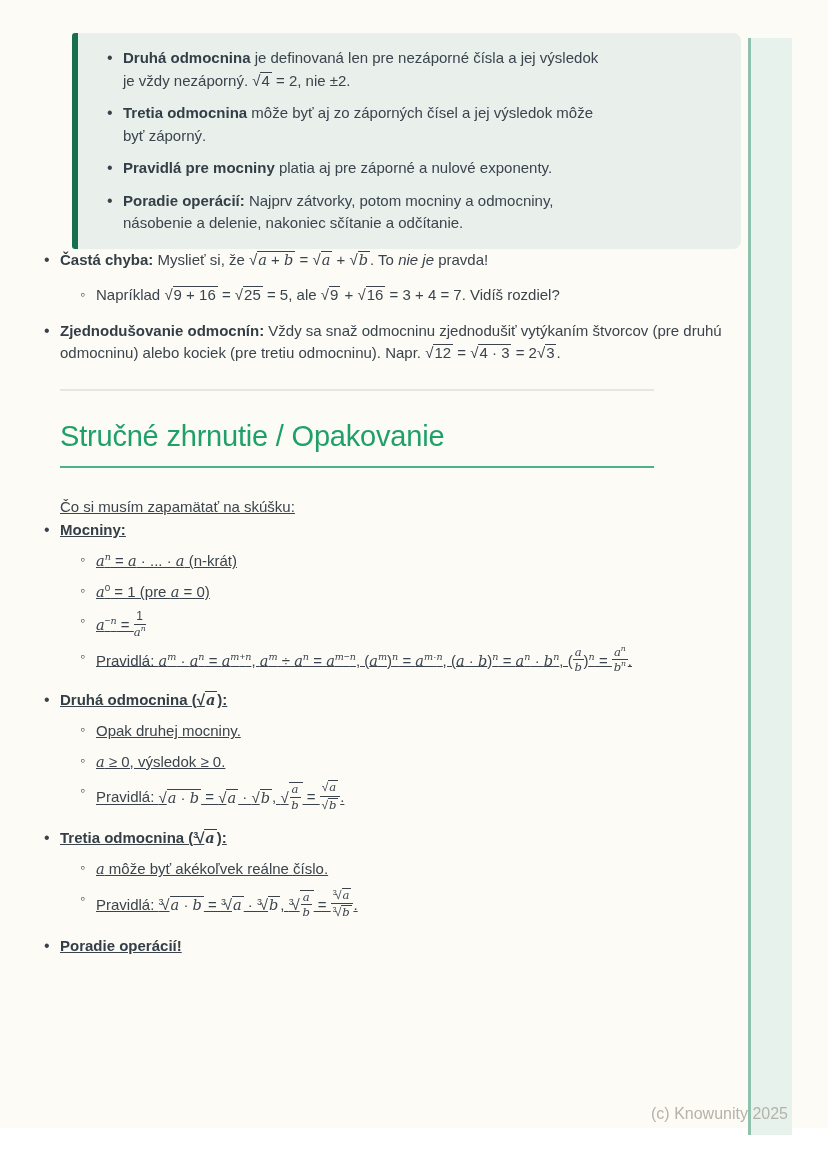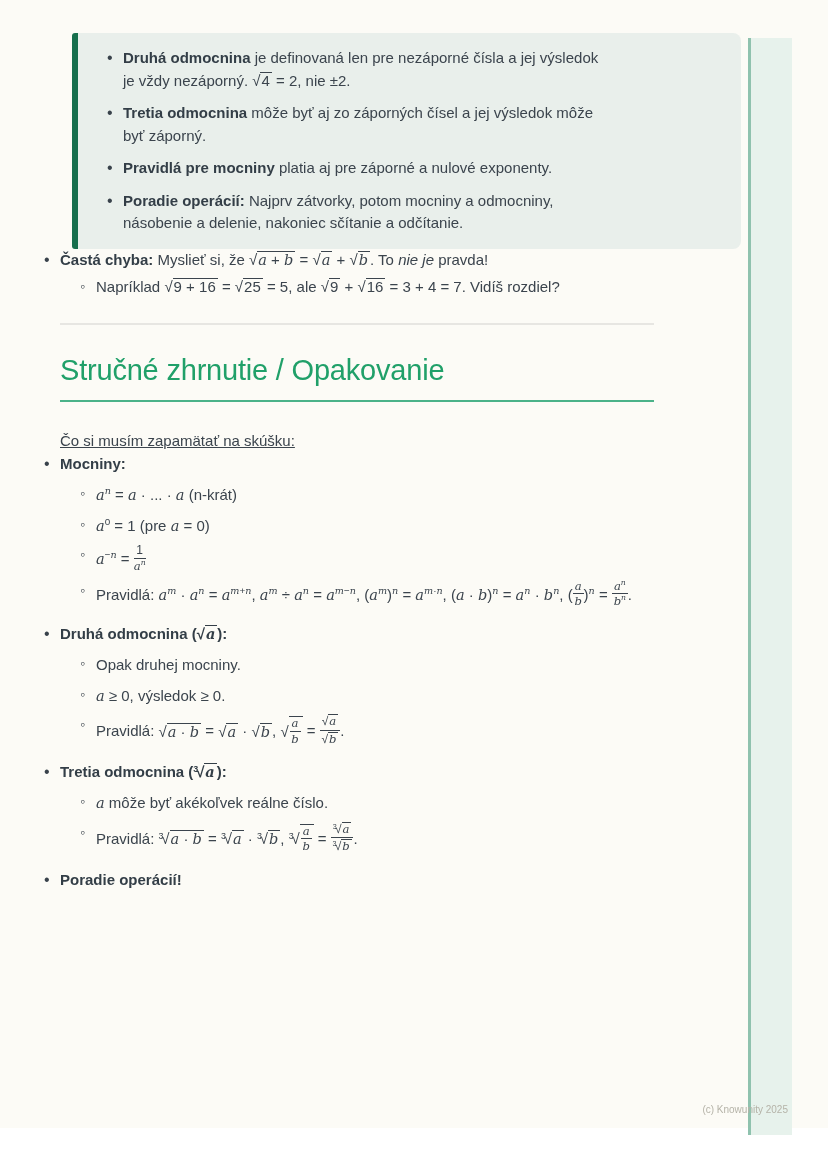--- a/index.html
+++ b/index.html
@@ -42,35 +42,35 @@
     content:"•"; position:absolute; left:-16px; top:-1px;
     font-size:16px; color:#39424b;
   }
   ul.l2 > li::before {
     content:"◦"; position:absolute; left:-16px; top:0px;
     font-size:14px; color:#39424b;
   }
   .callout ul.l1 { padding-left:21px; }
   .notes { margin-top:22px; padding-left:35px; }
   .notes > li { margin-bottom:13px; }
-  .notes ul.l2 { margin-top:5px; padding-left:36px; }
+  .notes ul.l2 { margin-top:13px; padding-left:36px; }
   .notes ul.l2 > li { margin-bottom:4px; }
   hr.rule {
     border:none; border-top:2px solid #e7e6e2;
     width:594px; margin:24px 0 0 0;
   }
   h1.summary-title {
     margin:28px 0 0 0; font-size:29px; line-height:1.2; font-weight:400;
     color:var(--accent_green,#20a069); letter-spacing:-0.2px;
   }
   .title-underline {
     width:594px; height:2px; background:#4bb289; margin-top:13px;
   }
   p.intro { margin:28px 0 0 0;text-decoration:underline; }
-  .summary-list { margin-top:26px; padding-left:35px; }
+  .summary-list { margin-top:26px; padding-left:35px;text-decoration:underline; }
   .summary-list > li { margin-bottom:15px; }
   .summary-list ul.l2 { margin-top:8px; padding-left:36px; }
   .summary-list ul.l2 > li { margin-bottom:7px; line-height:1.55; }
   b { font-weight:700; color:#333e47; }
   em { }
   
   i { font-family:"DejaVu Serif", serif; font-style:italic; font-size:0.97em; }
   sup { font-size:0.66em; line-height:0; vertical-align:super; }
   .sq { white-space:nowrap; }
   .rd {
@@ -79,21 +79,21 @@
   }
   .ix { font-size:0.6em; position:relative; top:-0.55em; margin-right:-0.25em; vertical-align:baseline; }
   .fr {
     display:inline-block; vertical-align:-0.5em; text-align:center;
     line-height:1.05; font-size:0.8em;
   }
   .fr .nu { display:block; border-bottom:1px solid currentColor; padding:0 2px 1px; }
   .fr .de { display:block; padding-top:1px; }
   .footer {
     position:absolute; top:1102px; right:40px; z-index:3;
-    font-size:10px; color:#b5b3a8;
+    font-size:16px; color:#b5b3a8;
   }
 </style>
 </head>
 <body>
 
 <div class="page-bg"></div>
 <div class="edge-strip"></div>
 
 <div class="content">
 
@@ -106,20 +106,21 @@
     </ul>
   </div>
 
   <ul class="l1 notes">
     <li>
       <span><b>Častá chyba:</b> Myslieť si, že <span class="sq">√<span class="rd"><i>a</i> + <i>b</i></span></span> = <span class="sq">√<span class="rd"><i>a</i></span></span> + <span class="sq">√<span class="rd"><i>b</i></span></span>. To <em>nie je</em> pravda!</span>
       <ul class="l2">
         <li>Napríklad <span class="sq">√<span class="rd">9 + 16</span></span> = <span class="sq">√<span class="rd">25</span></span> = 5, ale <span class="sq">√<span class="rd">9</span></span> + <span class="sq">√<span class="rd">16</span></span> = 3 + 4 = 7. Vidíš rozdiel?</li>
       </ul>
     </li>
+    <li><b>Zjednodušovanie odmocnín:</b> Vždy sa snaž odmocninu zjednodušiť vytýkaním štvorcov (pre druhú odmocninu) alebo kociek (pre tretiu odmocninu). Napr. <span class="sq">√<span class="rd">12</span></span> = <span class="sq">√<span class="rd">4 · 3</span></span> = 2<span class="sq">√<span class="rd">3</span></span>.</li>
   </ul>
 
   <hr class="rule">
 
   <h1 class="summary-title">Stručné zhrnutie / Opakovanie</h1>
   <div class="title-underline"></div>
 
   <p class="intro">Čo si musím zapamätať na skúšku:</p>
 
   <ul class="l1 summary-list">

